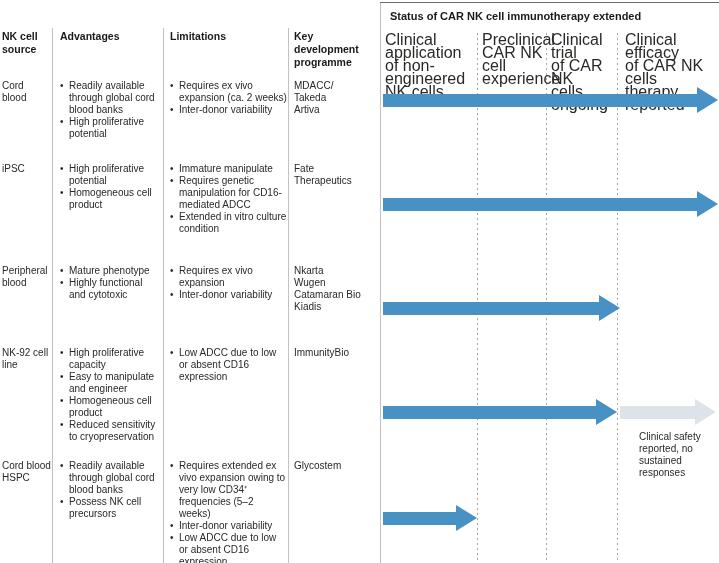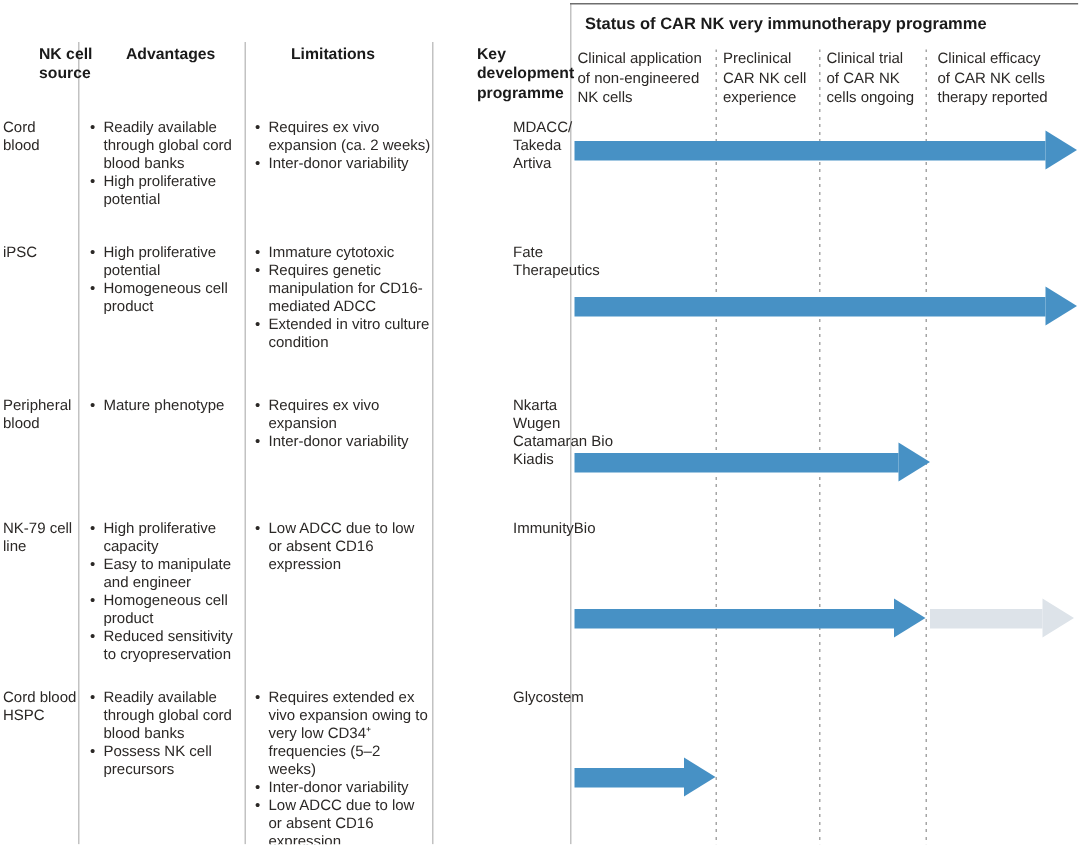--- a/index.html
+++ b/index.html
@@ -10,28 +10,28 @@
   }
   
   .vline{position:absolute;top:28px;bottom:0;width:1px;background:#c2c2c2;}
   .vline.tall{top:2px;}
   .topline{position:absolute;left:380px;right:0;top:2px;height:1px;background:#6e6e6e;}
   .dline{
     position:absolute;top:33px;bottom:0;width:1px;
     background-image:repeating-linear-gradient(to bottom,#a5a5a5 0 2px,transparent 2px 5px);
   }
   
-  .hdr{position:absolute;top:30px;font-weight:bold;font-size:10.5px;line-height:13px;color:#1a1a1a;white-space:pre-line;margin-left:24px;}
+  .hdr{position:absolute;top:30px;font-weight:bold;font-size:10.5px;line-height:13px;color:#1a1a1a;white-space:pre-line;}
   .status-title{position:absolute;left:390px;top:10px;font-weight:bold;font-size:11px;color:#1a1a1a;}
-  .phase{position:absolute;top:33px;font-size:10px;line-height:13px;color:#2b2826;white-space:pre-line;}
+  .phase{position:absolute;top:33px;font-size:16px;line-height:13px;color:#2b2826;white-space:pre-line;}
   
   .row{position:absolute;left:0;width:380px;}
   .cell{position:absolute;top:0;}
   .src{left:2px;width:50px;white-space:pre-line;}
-  .prog{left:294px;width:84px;white-space:pre-line;margin-left:48px;}
+  .prog{left:294px;width:84px;white-space:pre-line;}
   ul.blist{list-style:none;margin:0;padding:0;}
   ul.blist li{position:relative;padding-left:9px;margin:0;}
   ul.blist li::before{content:"\2022";position:absolute;left:0;top:0;}
   .adv{left:60px;width:100px;}
   .lim{left:170px;width:117px;}
   
   .arrow{position:absolute;height:13px;}
   .arrow::after{
     content:"";position:absolute;right:-21px;top:-7px;width:0;height:0;
     border-top:13px solid transparent;border-bottom:13px solid transparent;
@@ -58,21 +58,21 @@
   <div class="dline" style="left:546px"></div>
   <div class="dline" style="left:617px"></div>
 
   <div class="hdr" style="left:2px;width:50px">NK cell
 source</div>
   <div class="hdr" style="left:60px;width:100px">Advantages</div>
   <div class="hdr" style="left:170px;width:95px">Limitations</div>
   <div class="hdr" style="left:294px;width:86px">Key development
 programme</div>
 
-  <div class="status-title">Status of CAR NK very immunotherapy programme</div>
+  <div class="status-title">Status of CAR NK cell immunotherapy extended</div>
   <div class="phase" style="left:385px;width:92px">Clinical application
 of non-engineered
 NK cells</div>
   <div class="phase" style="left:551px;width:64px">Clinical trial
 of CAR NK
 cells ongoing</div>
   <div class="phase" style="left:482px;width:62px">Preclinical
 CAR NK cell
 experience</div>
   <div class="phase" style="left:625px;width:92px">Clinical efficacy
@@ -95,46 +95,47 @@
 Artiva</div>
   </div>
 
   <div class="row" style="top:163px">
     <div class="cell src">iPSC</div>
     <ul class="cell adv blist">
       <li>High proliferative potential</li>
       <li>Homogeneous cell product</li>
     </ul>
     <ul class="cell lim blist">
-      <li>Immature cytotoxic</li>
+      <li>Immature manipulate</li>
       <li>Requires genetic manipulation for CD16-mediated ADCC</li>
       <li>Extended in vitro culture condition</li>
     </ul>
     <div class="cell prog">Fate
 Therapeutics</div>
   </div>
 
   <div class="row" style="top:265px">
     <div class="cell src">Peripheral
 blood</div>
     <ul class="cell adv blist">
       <li>Mature phenotype</li>
+      <li>Highly functional and cytotoxic</li>
     </ul>
     <ul class="cell lim blist">
       <li>Requires ex vivo expansion</li>
       <li>Inter-donor variability</li>
     </ul>
     <div class="cell prog">Nkarta
 Wugen
 Catamaran Bio
 Kiadis</div>
   </div>
 
   <div class="row" style="top:347px">
-    <div class="cell src">NK-79 cell
+    <div class="cell src">NK-92 cell
 line</div>
     <ul class="cell adv blist">
       <li>High proliferative capacity</li>
       <li>Easy to manipulate and engineer</li>
       <li>Homogeneous cell product</li>
       <li>Reduced sensitivity to cryopreservation</li>
     </ul>
     <ul class="cell lim blist">
       <li>Low ADCC due to low or absent CD16 expression</li>
     </ul>
@@ -156,14 +157,18 @@
     <div class="cell prog">Glycostem</div>
   </div>
 
   <div class="arrow blue" style="top:94px;left:383px;width:314px"></div>
   <div class="arrow blue" style="top:198px;left:383px;width:314px"></div>
   <div class="arrow blue" style="top:302px;left:383px;width:216px"></div>
   <div class="arrow blue" style="top:406px;left:383px;width:213px"></div>
   <div class="arrow faded" style="top:406px;left:620px;width:75px"></div>
   <div class="arrow blue" style="top:512px;left:383px;width:73px"></div>
 
+  <div class="note">Clinical safety
+reported, no
+sustained
+responses</div>
 
 </div>
 
 </body></html>

